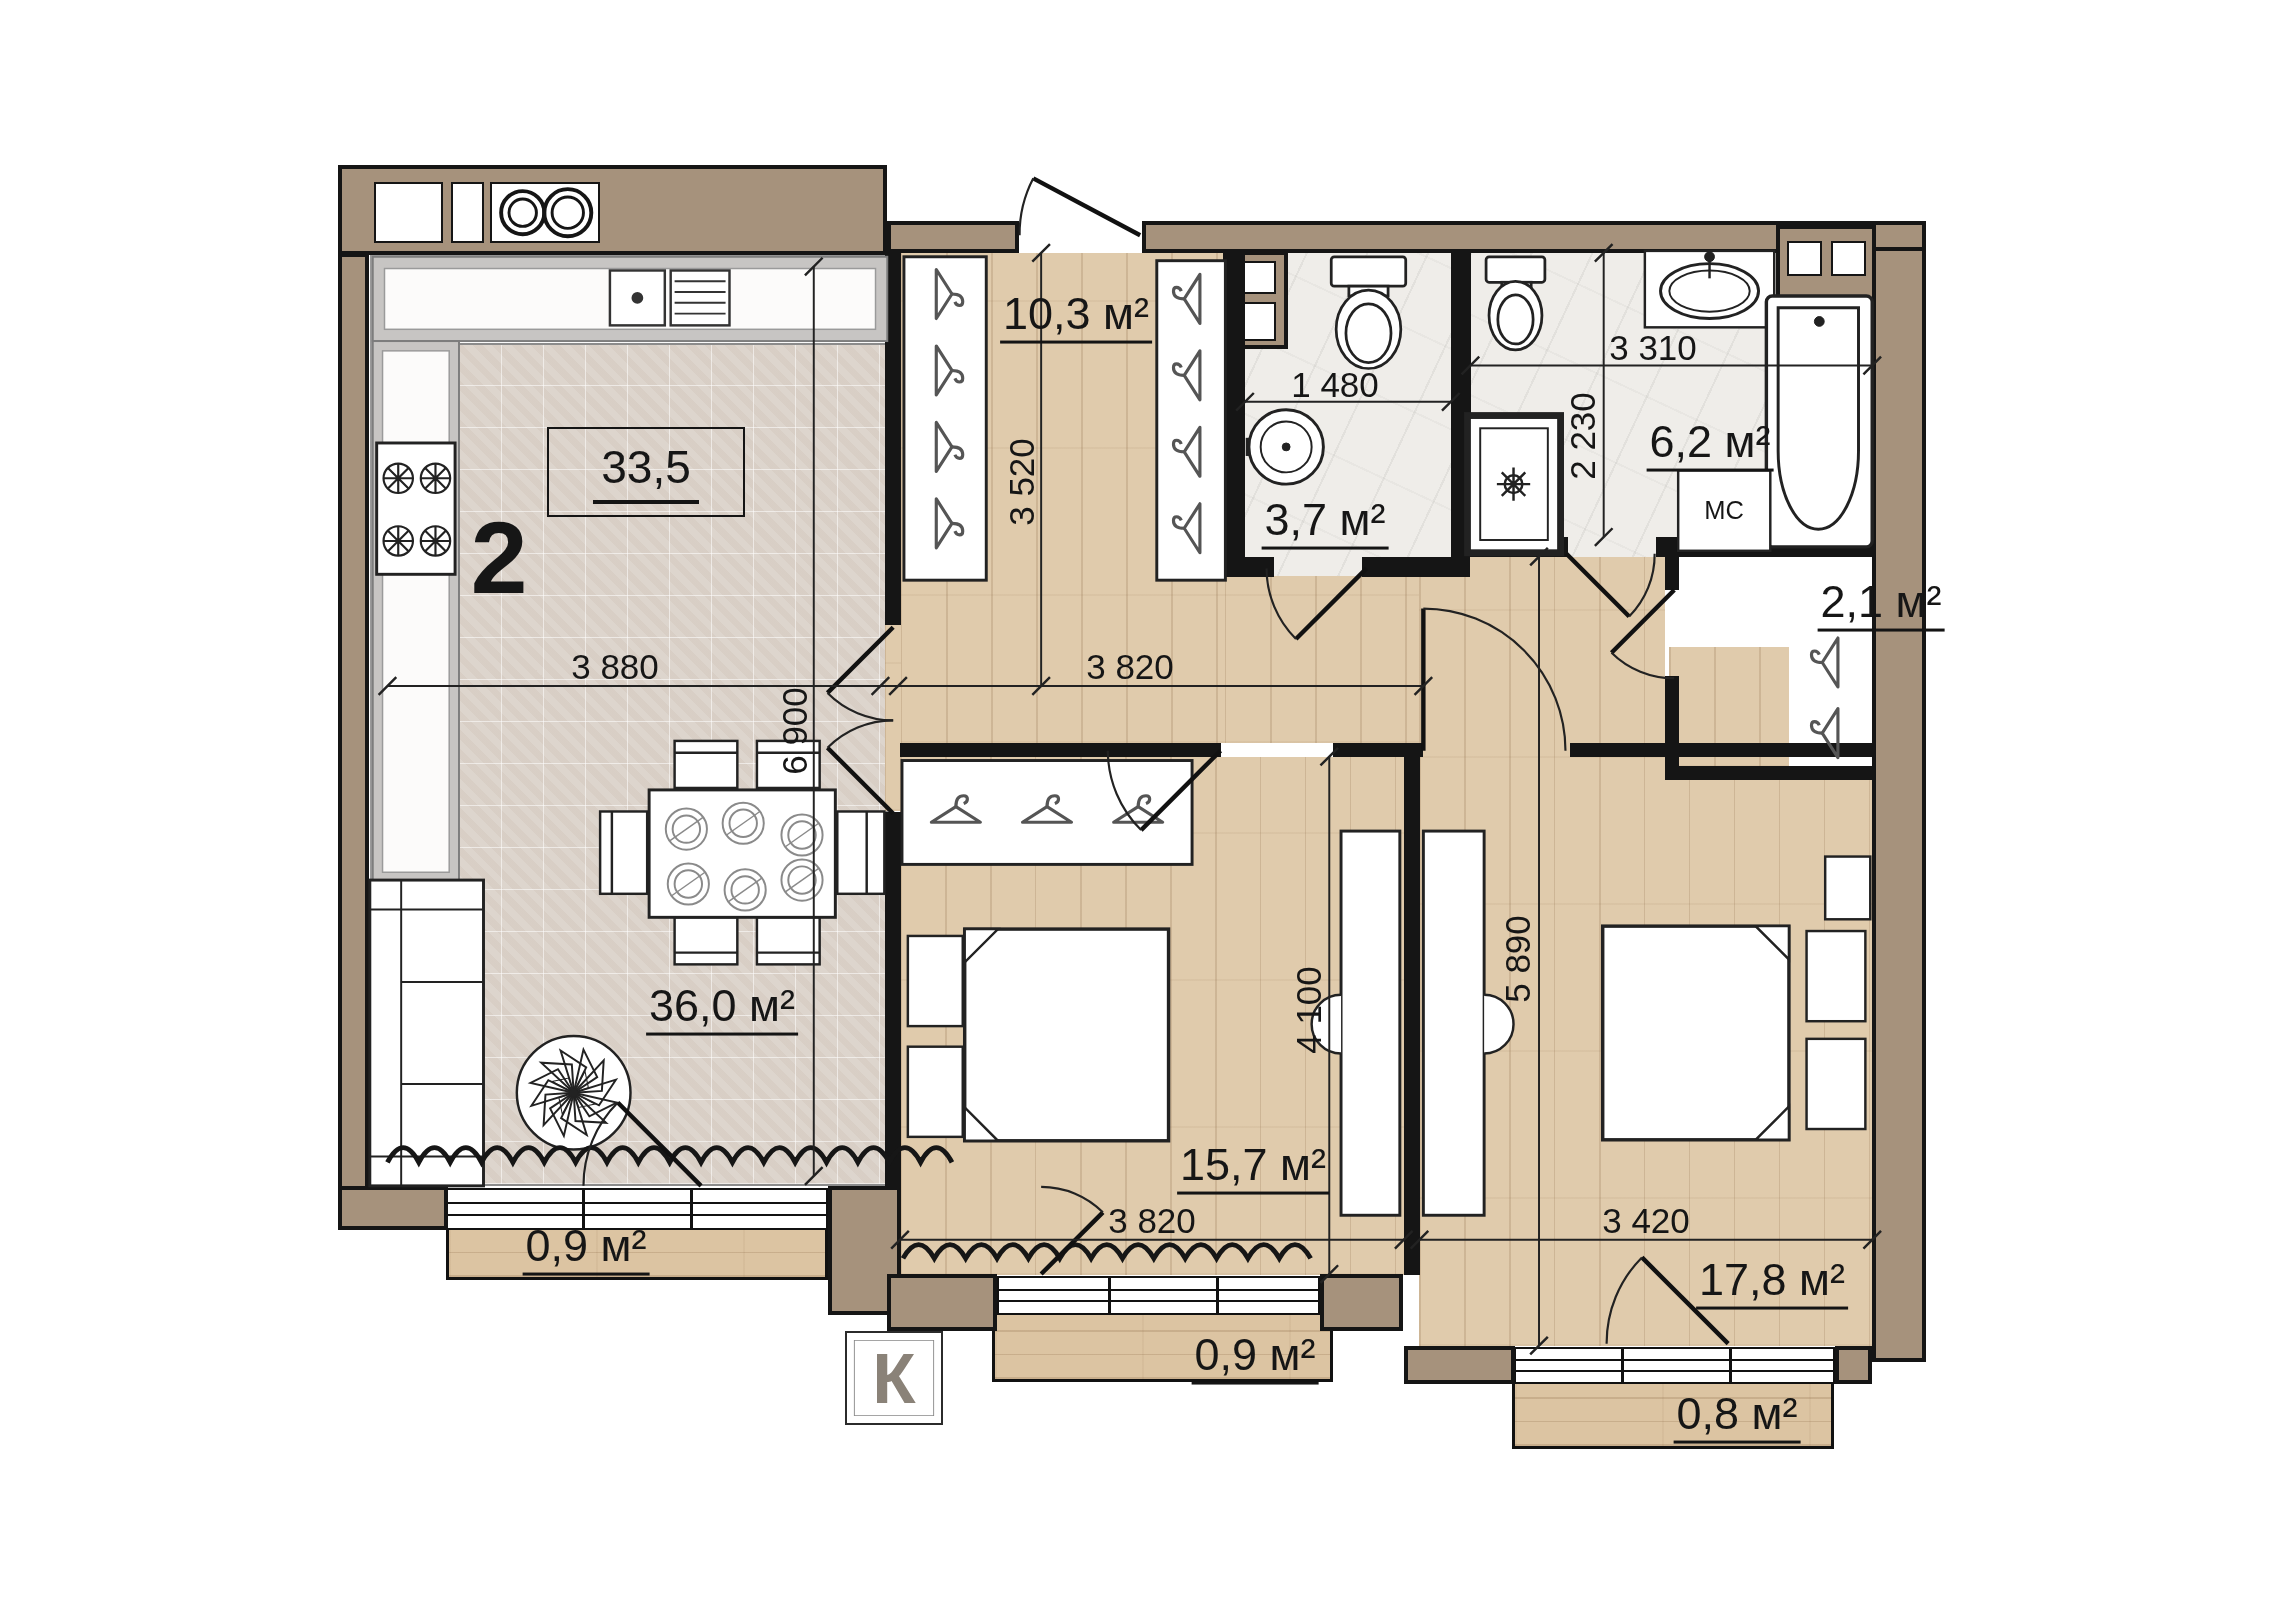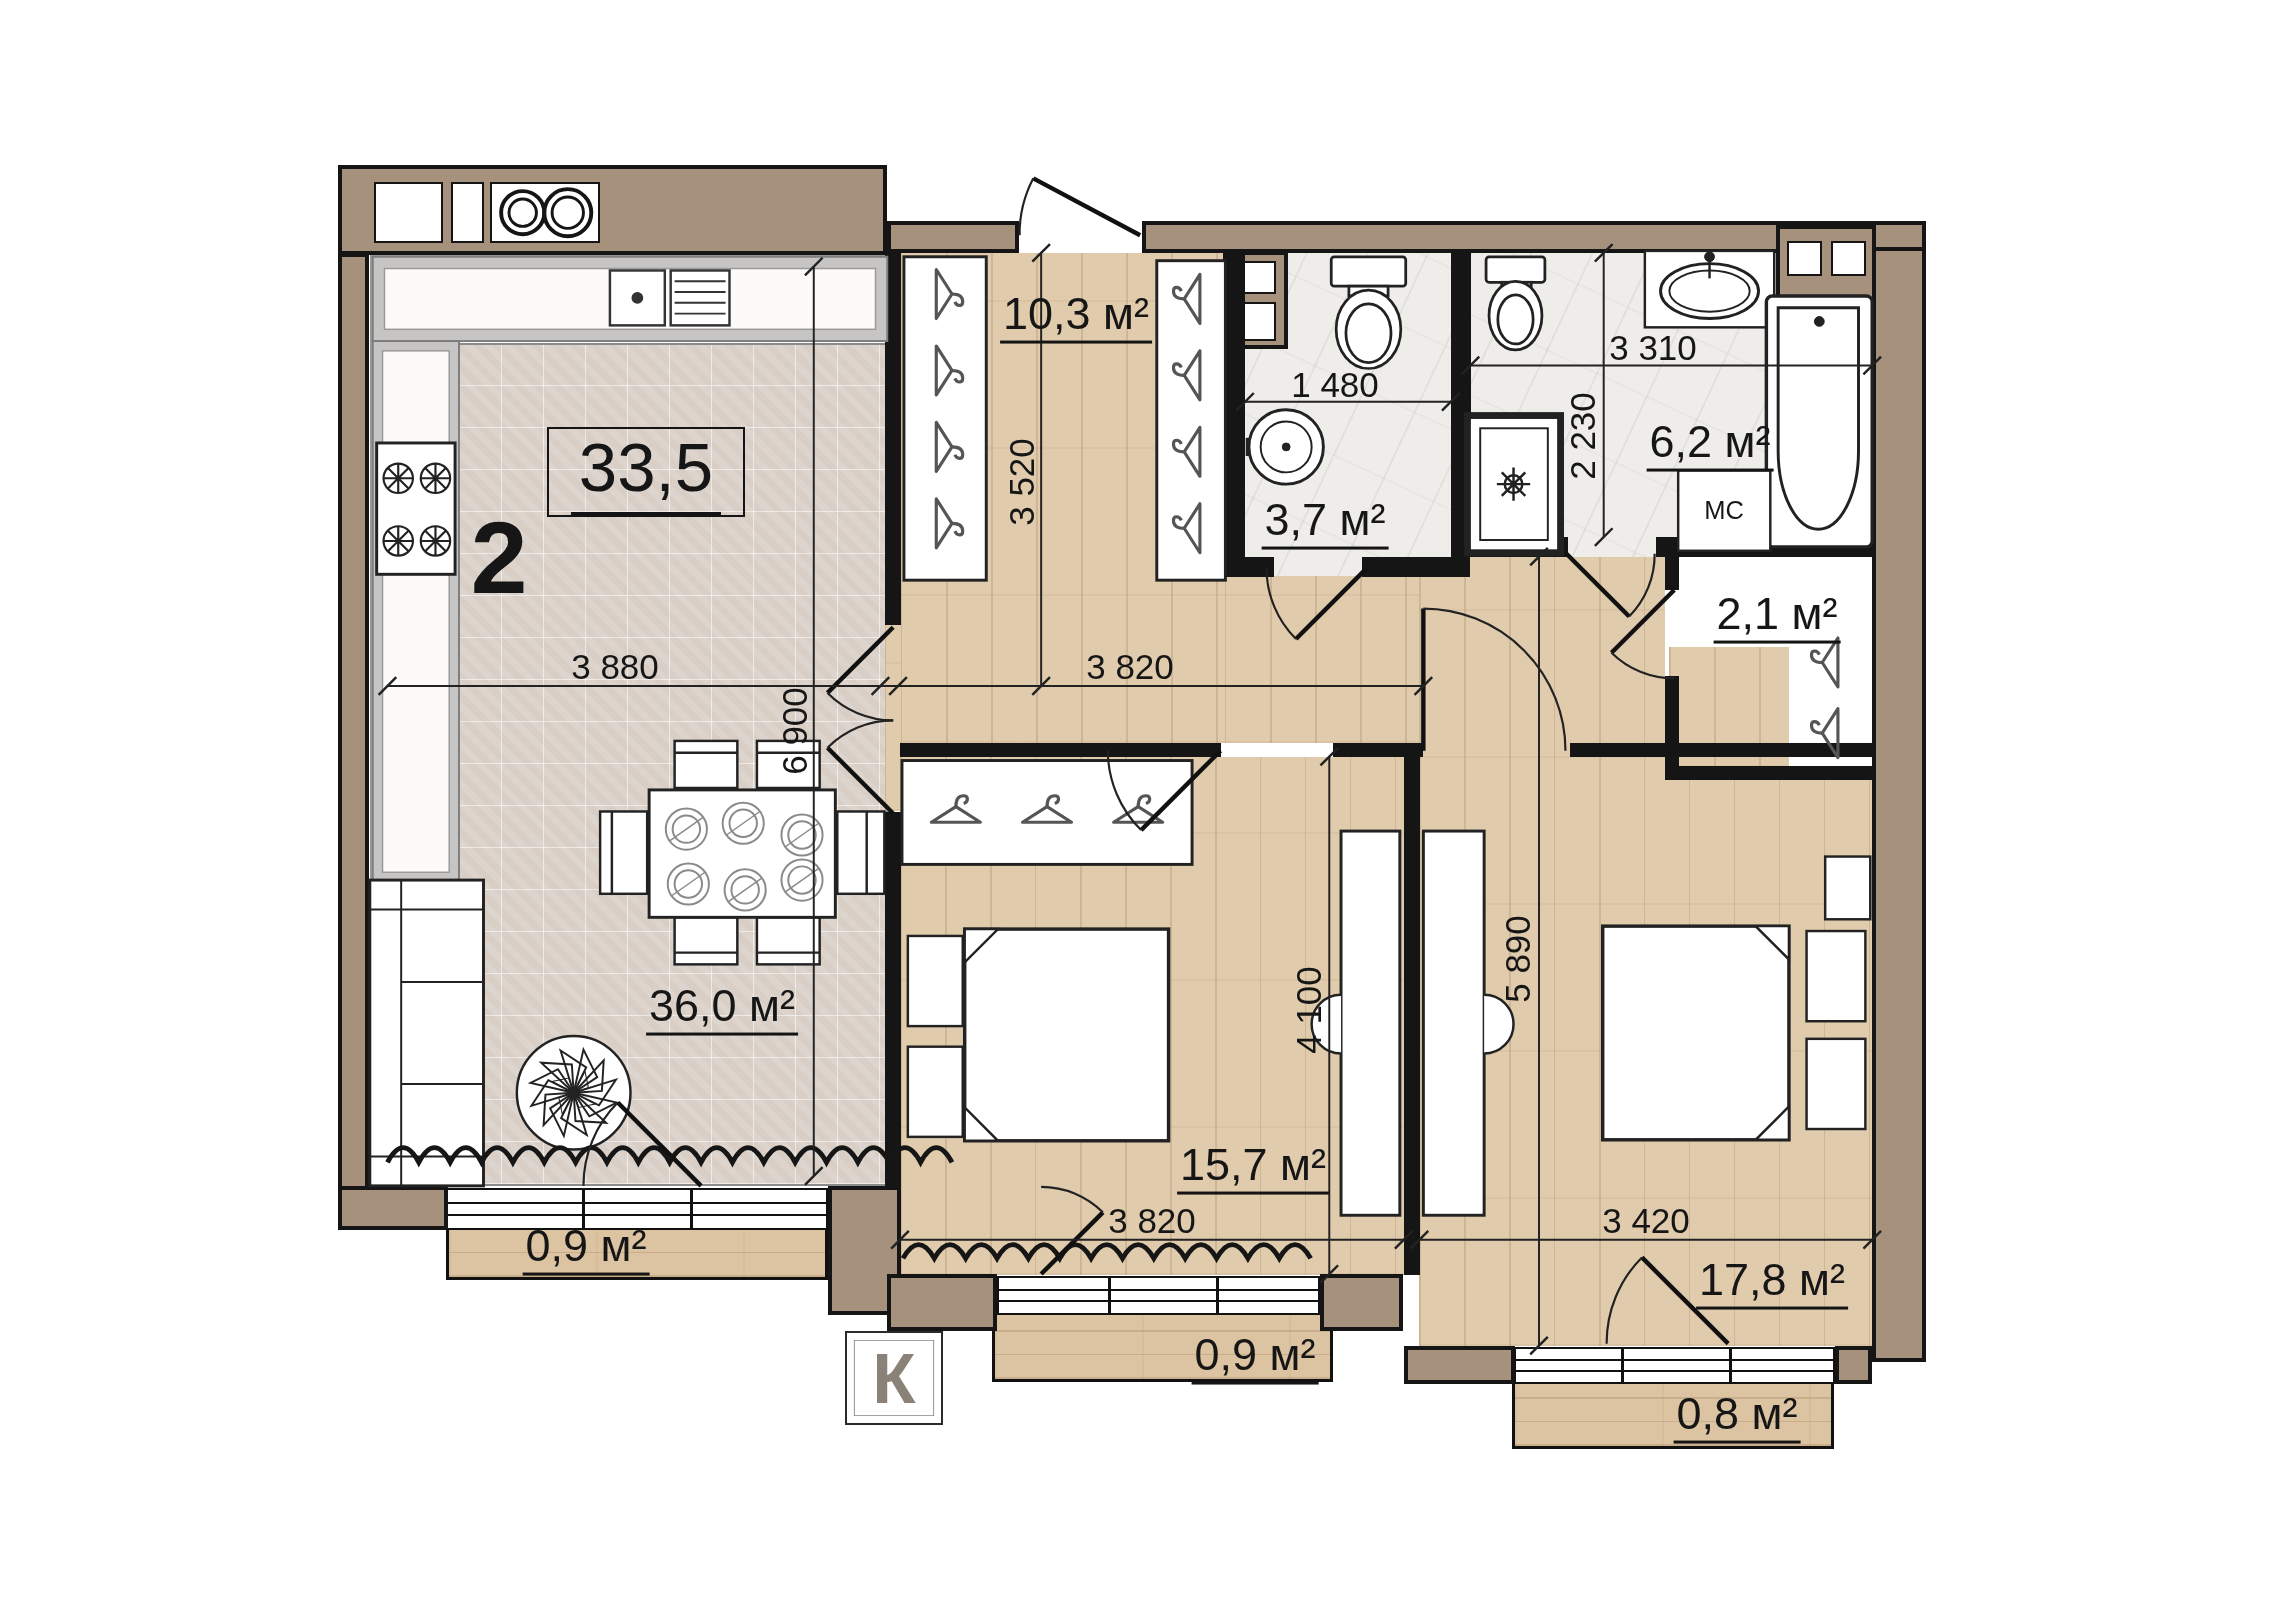--- a/index.html
+++ b/index.html
@@ -30,21 +30,21 @@
     background-image:linear-gradient(to bottom,transparent calc(34% - 1px),#111 calc(34% - 1px),#111 calc(34% + 1px),transparent calc(34% + 1px),transparent calc(67% - 1px),#111 calc(67% - 1px),#111 calc(67% + 1px),transparent calc(67% + 1px));}
   .mul{position:absolute;top:0;bottom:0;width:2.9px;background:#111;}
   .balc{border:3.9px solid #111;}
   
   .lbl{position:absolute;transform:translate(-50%,-50%);white-space:nowrap;line-height:1;}
   .area{font-size:45px;border-bottom:3.9px solid #141414;padding:0 2.9px 4.9px;}
   .dim{font-size:35px;}
   .rot{transform:translate(-50%,-50%) rotate(-90deg);}
   .big2{font-size:102px;font-weight:bold;}
   .abox{position:absolute;border:2.9px solid #141414;display:flex;align-items:center;justify-content:center;}
-  .abox span{font-size:69px;border-bottom:4.9px solid #141414;padding:0 7.8px 5.9px;text-align:center;}
+  .abox span{font-size:46px;border-bottom:4.9px solid #141414;padding:0 7.8px 5.9px;text-align:center;}
   .kbox{background:#fff;border:2.9px solid #2b2b2b;box-shadow:inset 0 0 0 6.9px #fff,inset 0 0 0 7.8px #888;
         display:flex;align-items:center;justify-content:center;}
   .kbox span{font-size:71px;font-weight:bold;color:#8a8278;}
   .mc{font-size:25.5px;}
   svg.overlay{position:absolute;left:0;top:0;pointer-events:none;}
 </style>
 </head>
 <body>
 
 <div id="plan">
@@ -355,21 +355,21 @@
   </svg>
 
   <div class="lbl big2" style="left:499px;top:558px;">2</div>
   <div class="abox" style="left:547px;top:427px;width:194px;height:86px;">
     <span>33,5</span>
   </div>
 
   <div class="lbl area" style="left:1076px;top:317px;">10,3 м²</div>
   <div class="lbl area" style="left:1325px;top:523px;">3,7 м²</div>
   <div class="lbl area" style="left:1682px;top:445px;margin-left:28px;">6,2 м²</div>
-  <div class="lbl area" style="left:1777px;top:605px;margin-top:12px;">2,1 м²</div>
+  <div class="lbl area" style="left:1881px;top:605px;">2,1 м²</div>
   <div class="lbl area" style="left:722px;top:1009px;">36,0 м²</div>
   <div class="lbl area" style="left:1253px;top:1168px;">15,7 м²</div>
   <div class="lbl area" style="left:1772px;top:1283px;">17,8 м²</div>
   <div class="lbl area" style="left:586px;top:1249px;">0,9 м²</div>
   <div class="lbl area" style="left:1255px;top:1358px;">0,9 м²</div>
   <div class="lbl area" style="left:1737px;top:1417px;">0,8 м²</div>
   <div class="lbl mc" style="left:1724px;top:511px;">МС</div>
 
   <div class="lbl dim" style="left:615px;top:666px;">3 880</div>
   <div class="lbl dim" style="left:1130px;top:666px;">3 820</div>

